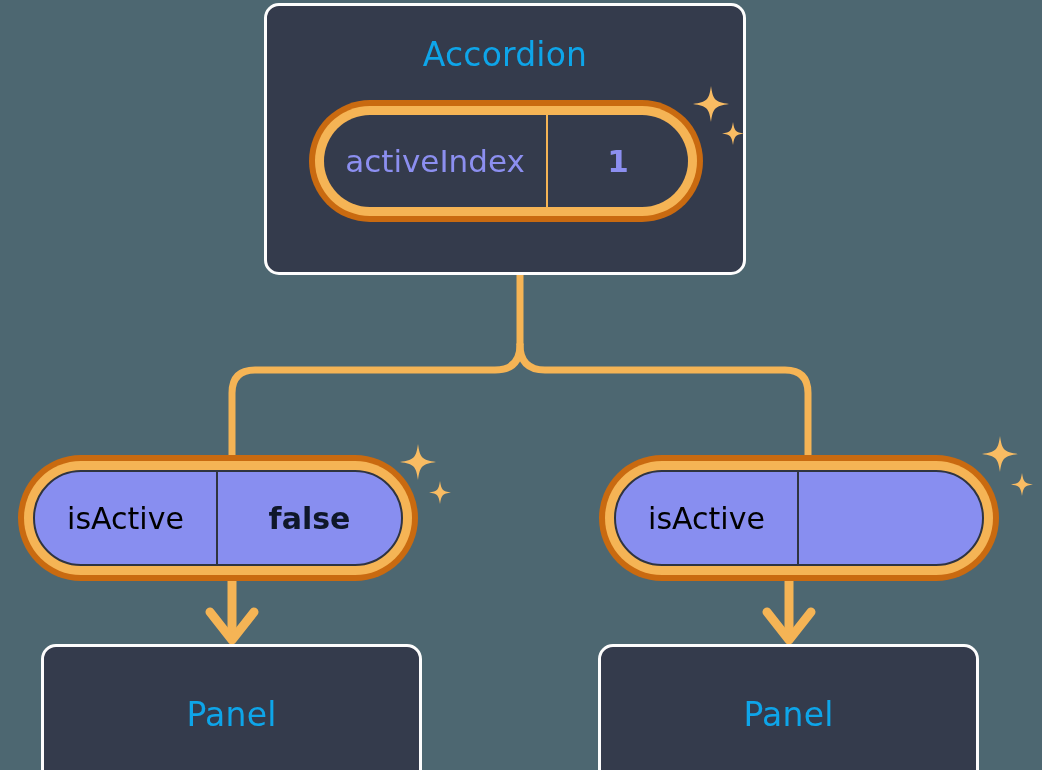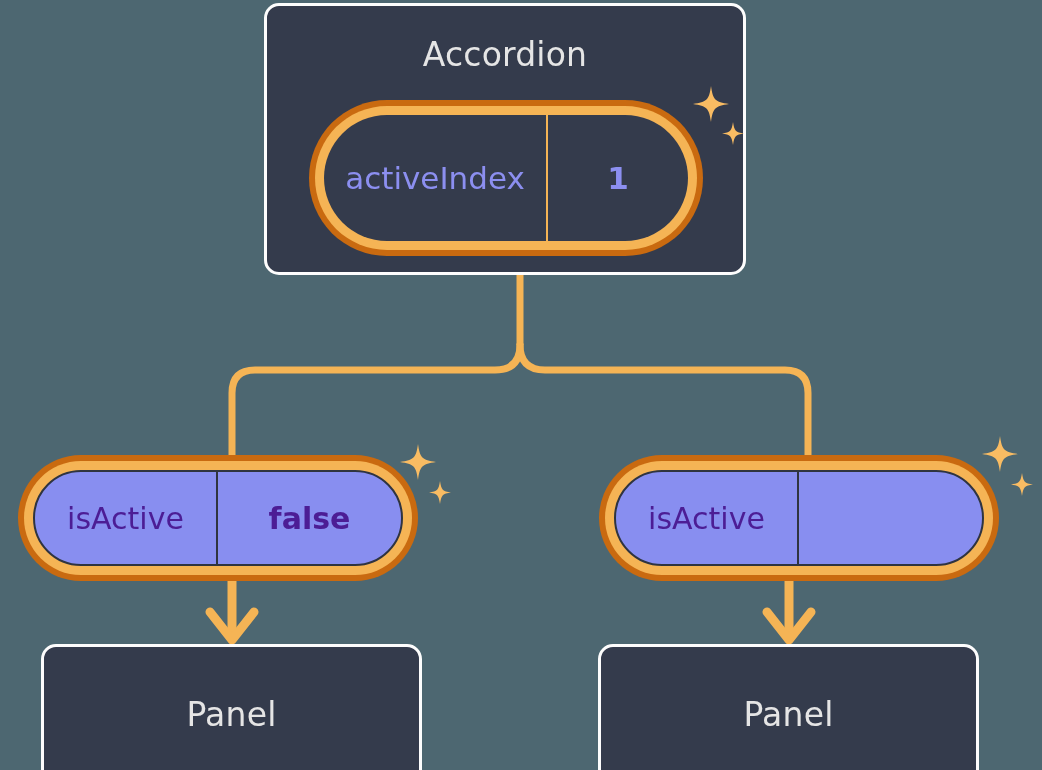--- a/index.html
+++ b/index.html
@@ -33,21 +33,21 @@
     position: absolute;
     box-sizing: border-box;
     background: #343b4c;
     border: 3px solid #fdfdfd;
     border-radius: 15px;
     display: flex;
     align-items: center;
     justify-content: center;
   }
   .card-title {
-    color: #e5e5e5;
+    color: #0ea5e9;
     font-size: 33px;
     font-weight: 400;
     letter-spacing: 0.2px;
     line-height: 1;
   }
   #accordion-card {
     left: 264px;
     top: 3px;
     width: 482px;
     height: 272px;
@@ -84,21 +84,21 @@
     justify-content: center;
     box-sizing: border-box;
     white-space: nowrap;
   }
 
   
   #accordion-pill {
     left: 309px;
     top: 100px;
     width: 394px;
-    height: 156px;
+    height: 122px;
     border-radius: 999px;
     background: #c96a10;
     padding: 6px;
   }
   #accordion-pill .ring-mid {
     width: 100%;
     height: 100%;
     box-sizing: border-box;
     border-radius: 999px;
     background: #f5b455;
@@ -137,28 +137,28 @@
     border-radius: 999px;
     background: #f5b455;
     padding: 9px;
   }
   .pill-purple .pill-inner {
     background: #888ef0;
     border: 2px solid #2f3440;
   }
   .pill-purple .pill-key {
     flex: 0 0 50%;
-    color: #4c1d95;
+    color: #000000;
     font-size: 30px;
     font-weight: 400;
     border-right: 2px solid #2f3440;
   }
   .pill-purple .pill-val {
     flex: 1 1 auto;
-    color: #4c1d95;
+    color: #0f172a;
     font-size: 30px;
     font-weight: bold;
   }
   #pill-false { left: 18px; }
   #pill-true  { left: 599px; }
 
   
   .sparkle-group {
     position: absolute;
     pointer-events: none;

